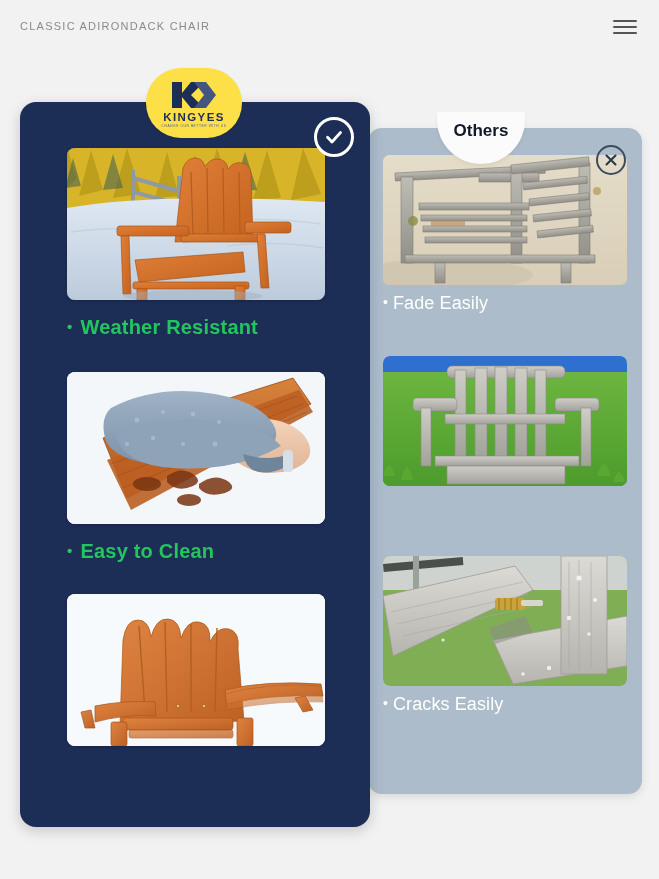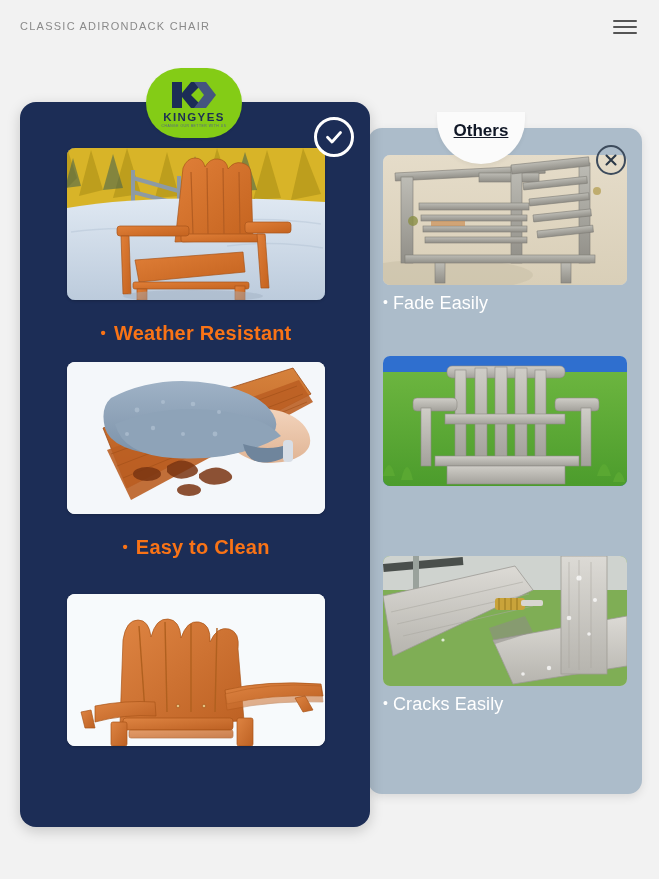--- a/index.html
+++ b/index.html
@@ -47,21 +47,20 @@
     background:#fbfbfb;
     border-radius:0 0 46px 46px;
     display:flex; align-items:flex-start; justify-content:center;
     padding-top:9px;
     box-shadow:0 2px 4px rgba(0,0,0,0.05);
     z-index:6;
   }
   .others-tab-label{
     font-size:17px; font-weight:bold; color:#111827;
     font-family:"Liberation Sans", sans-serif;
-    text-decoration:underline;
   }
   .cross-badge{
     position:absolute; right:16px; top:17px;
     width:30px; height:30px; border-radius:50%;
     border:2px solid #3d4b5c;
     display:flex; align-items:center; justify-content:center;
     z-index:7; cursor:pointer;
   }
   .cross-badge svg{ display:block; }
 
@@ -83,21 +82,21 @@
     position:absolute; left:20px; top:102px;
     width:350px; height:725px;
     background:#1c2d56;
     border-radius:16px;
     box-shadow:0 4px 14px rgba(0,0,0,0.18);
     z-index:3;
   }
   .logo-tab{
     position:absolute; left:146px; top:68px;
     width:96px; height:70px;
-    background:#84cc16;
+    background:#fde047;
     border-radius:48px 48px 48px 48px;
     z-index:5;
     display:flex; flex-direction:column; align-items:center; justify-content:center;
     box-shadow:0 1px 3px rgba(0,0,0,0.06);
   }
   .logo-mark{ width:56px; height:30px; margin-top:2px; }
   .logo-word{
     font-size:11.5px; font-weight:bold; color:#1c2d56;
     letter-spacing:1.4px; margin-top:1px;
     font-family:"Liberation Sans", sans-serif;
@@ -115,24 +114,23 @@
   }
 
   .main-item{ position:absolute; left:47px; width:258px; }
   .main-photo{
     width:258px; height:152px; border-radius:8px; overflow:hidden;
     position:relative; background:#ffffff;
     box-shadow:0 1px 3px rgba(0,0,0,0.2);
   }
   .main-photo svg{ display:block; width:100%; height:100%; }
   .main-label{
-    margin-top:22px; font-size:20px; font-weight:bold; color:#f97316;
+    margin-top:16px; font-size:20px; font-weight:bold; color:#22c55e;
     font-family:"Liberation Sans", sans-serif; white-space:nowrap;
     letter-spacing:0.2px;
-    text-align:center;
   }
   .main-label .dot{ font-size:15px; vertical-align:2.5px; margin-right:8px; }
 </style>
 </head>
 <body>
 
 <div class="topbar">
   <div class="topbar-title">CLASSIC ADIRONDACK CHAIR</div>
   <div class="hamburger">
     <span></span>
@@ -364,21 +362,21 @@
             <rect x="168" y="138" width="10" height="14"></rect>
           </g>
           <ellipse cx="126" cy="148" rx="70" ry="6" fill="#9fb0c2" opacity="0.45"></ellipse>
         </svg>
       </div>
       <div class="main-label">
         <span class="dot">•</span><span>Weather Resistant</span>
       </div>
     </div>
 
-    <div class="main-item" style="top:260px;">
+    <div class="main-item" style="top:270px;">
       <div class="main-photo">
         <svg viewBox="0 0 258 152" preserveAspectRatio="none">
           <defs>
             <linearGradient id="wood2" x1="0" y1="0" x2="0" y2="1">
               <stop offset="0%" stop-color="#d6823c"></stop>
                 <stop offset="100%" stop-color="#b5571d"></stop>
             </linearGradient>
             <linearGradient id="towel" x1="0" y1="0" x2="0" y2="1">
               <stop offset="0%" stop-color="#9fb2c6"></stop>
                 <stop offset="100%" stop-color="#7b91a8"></stop>

